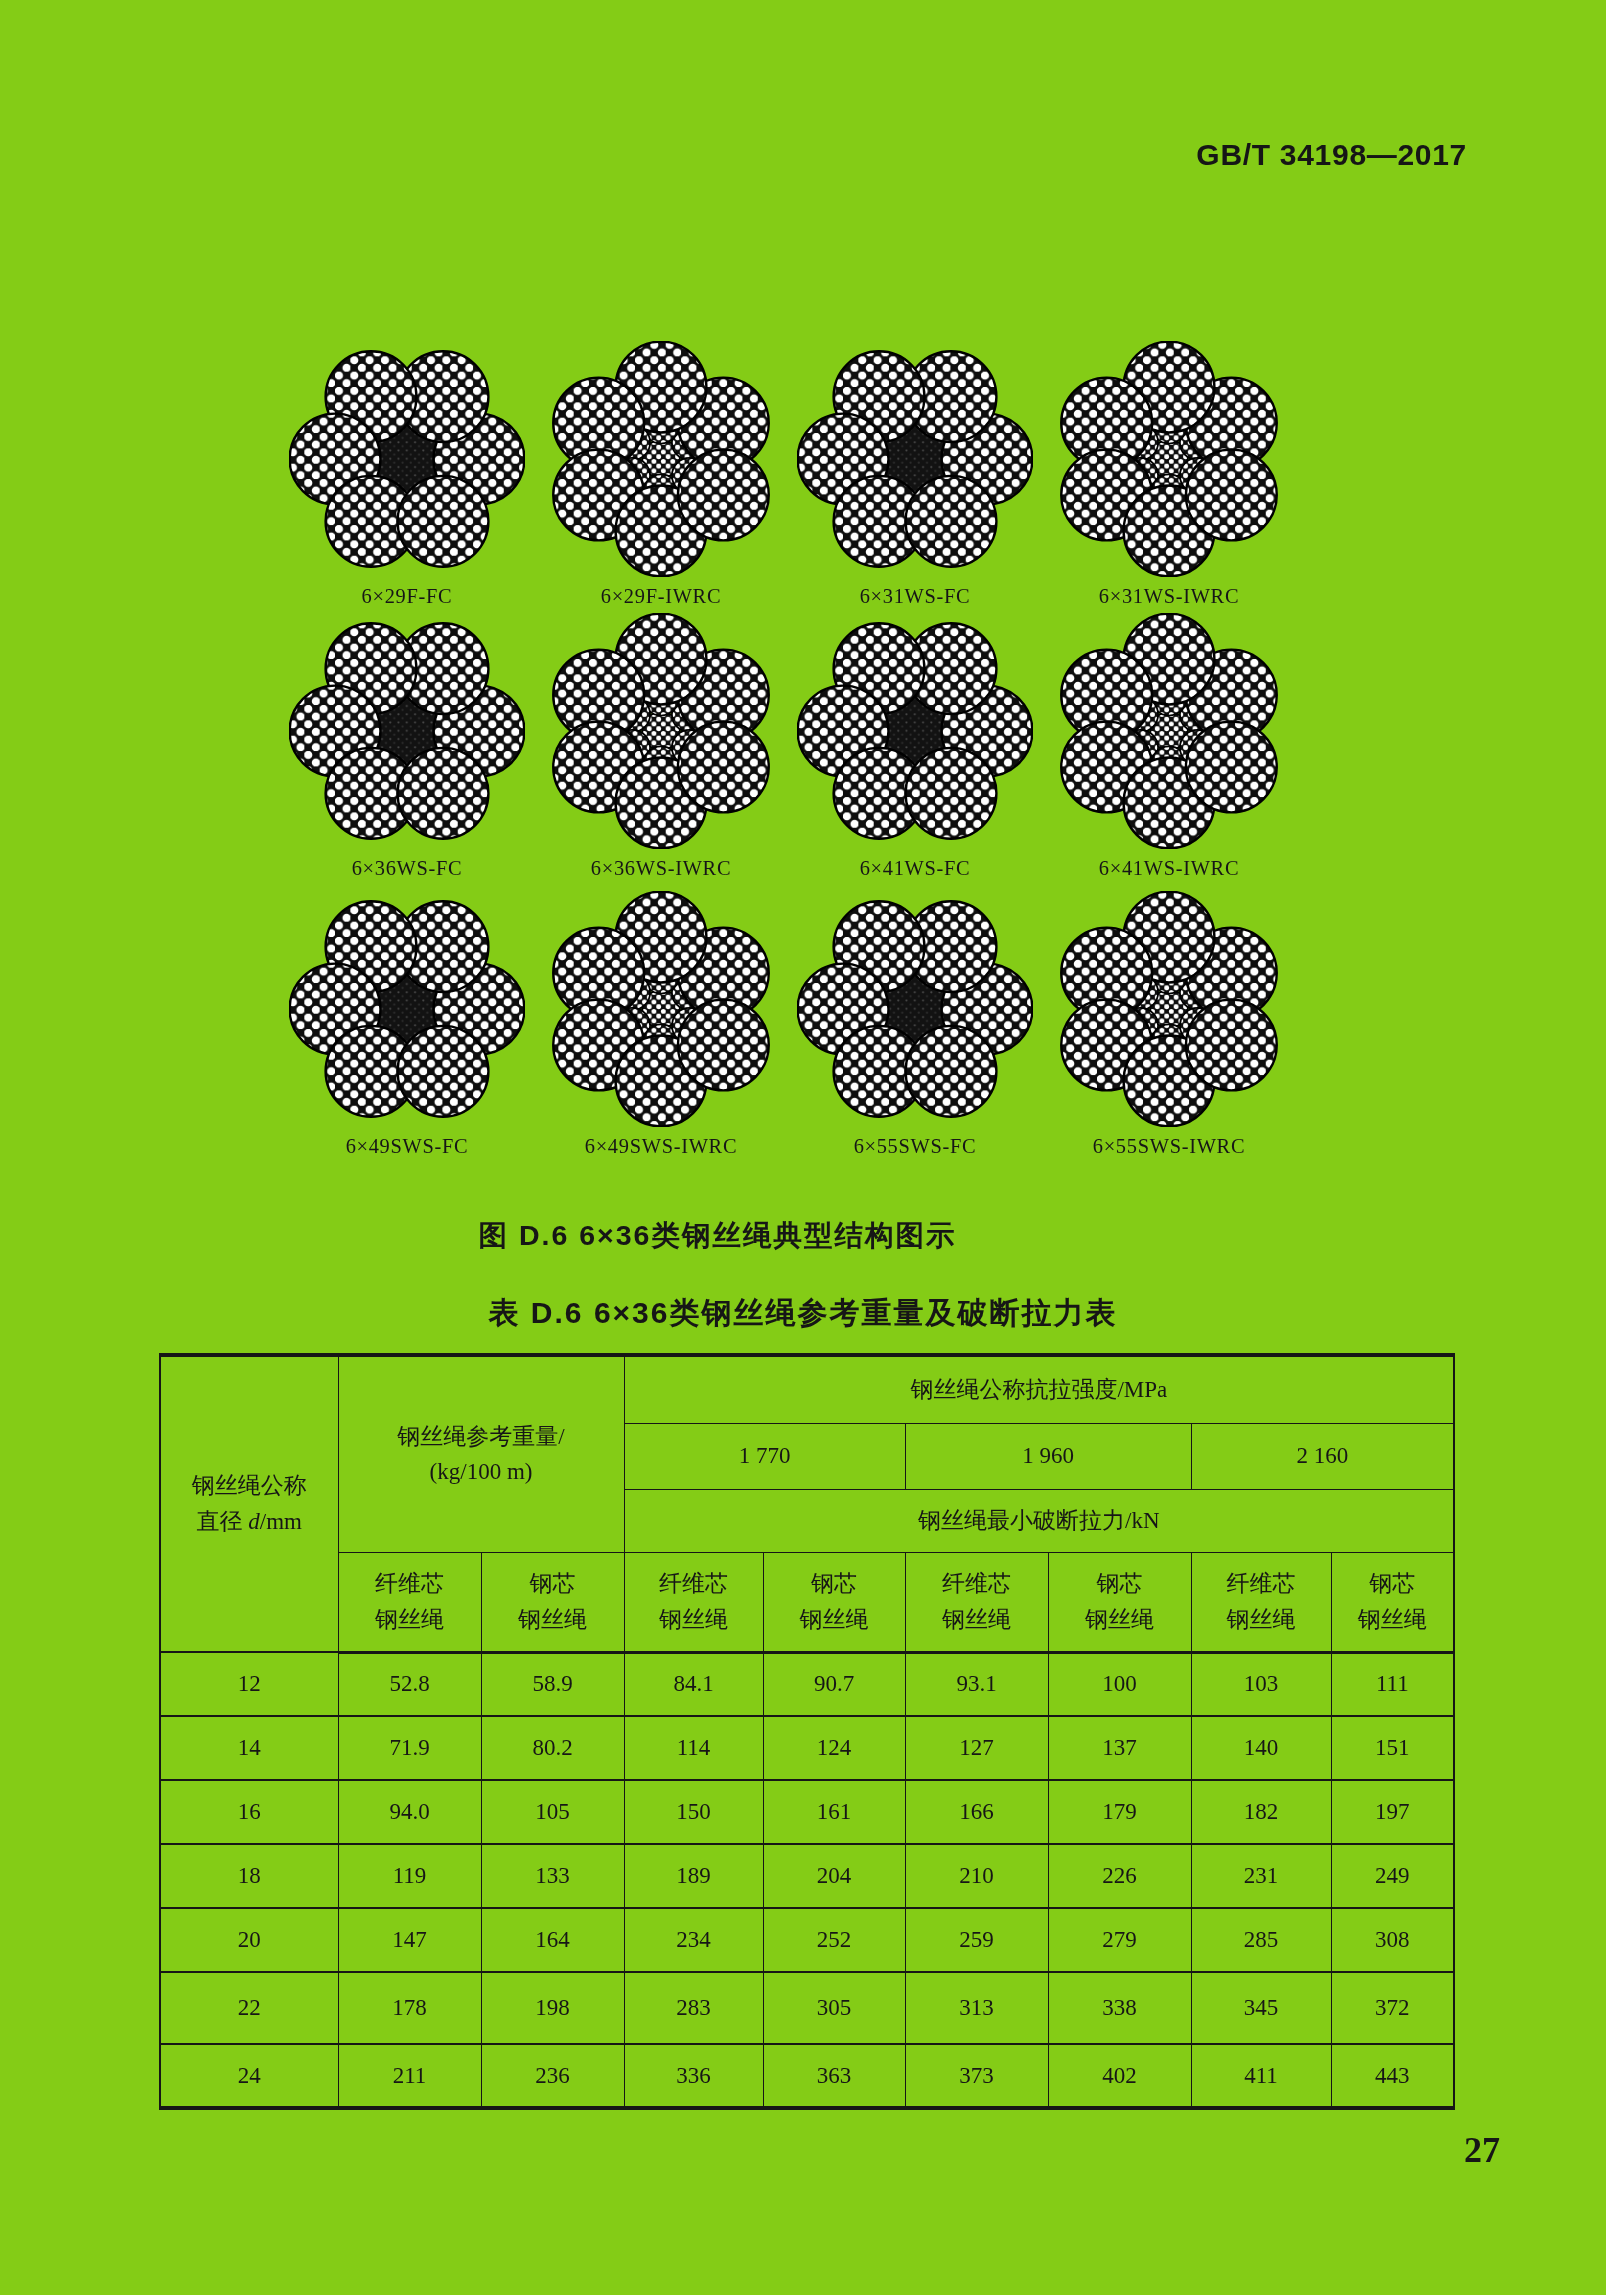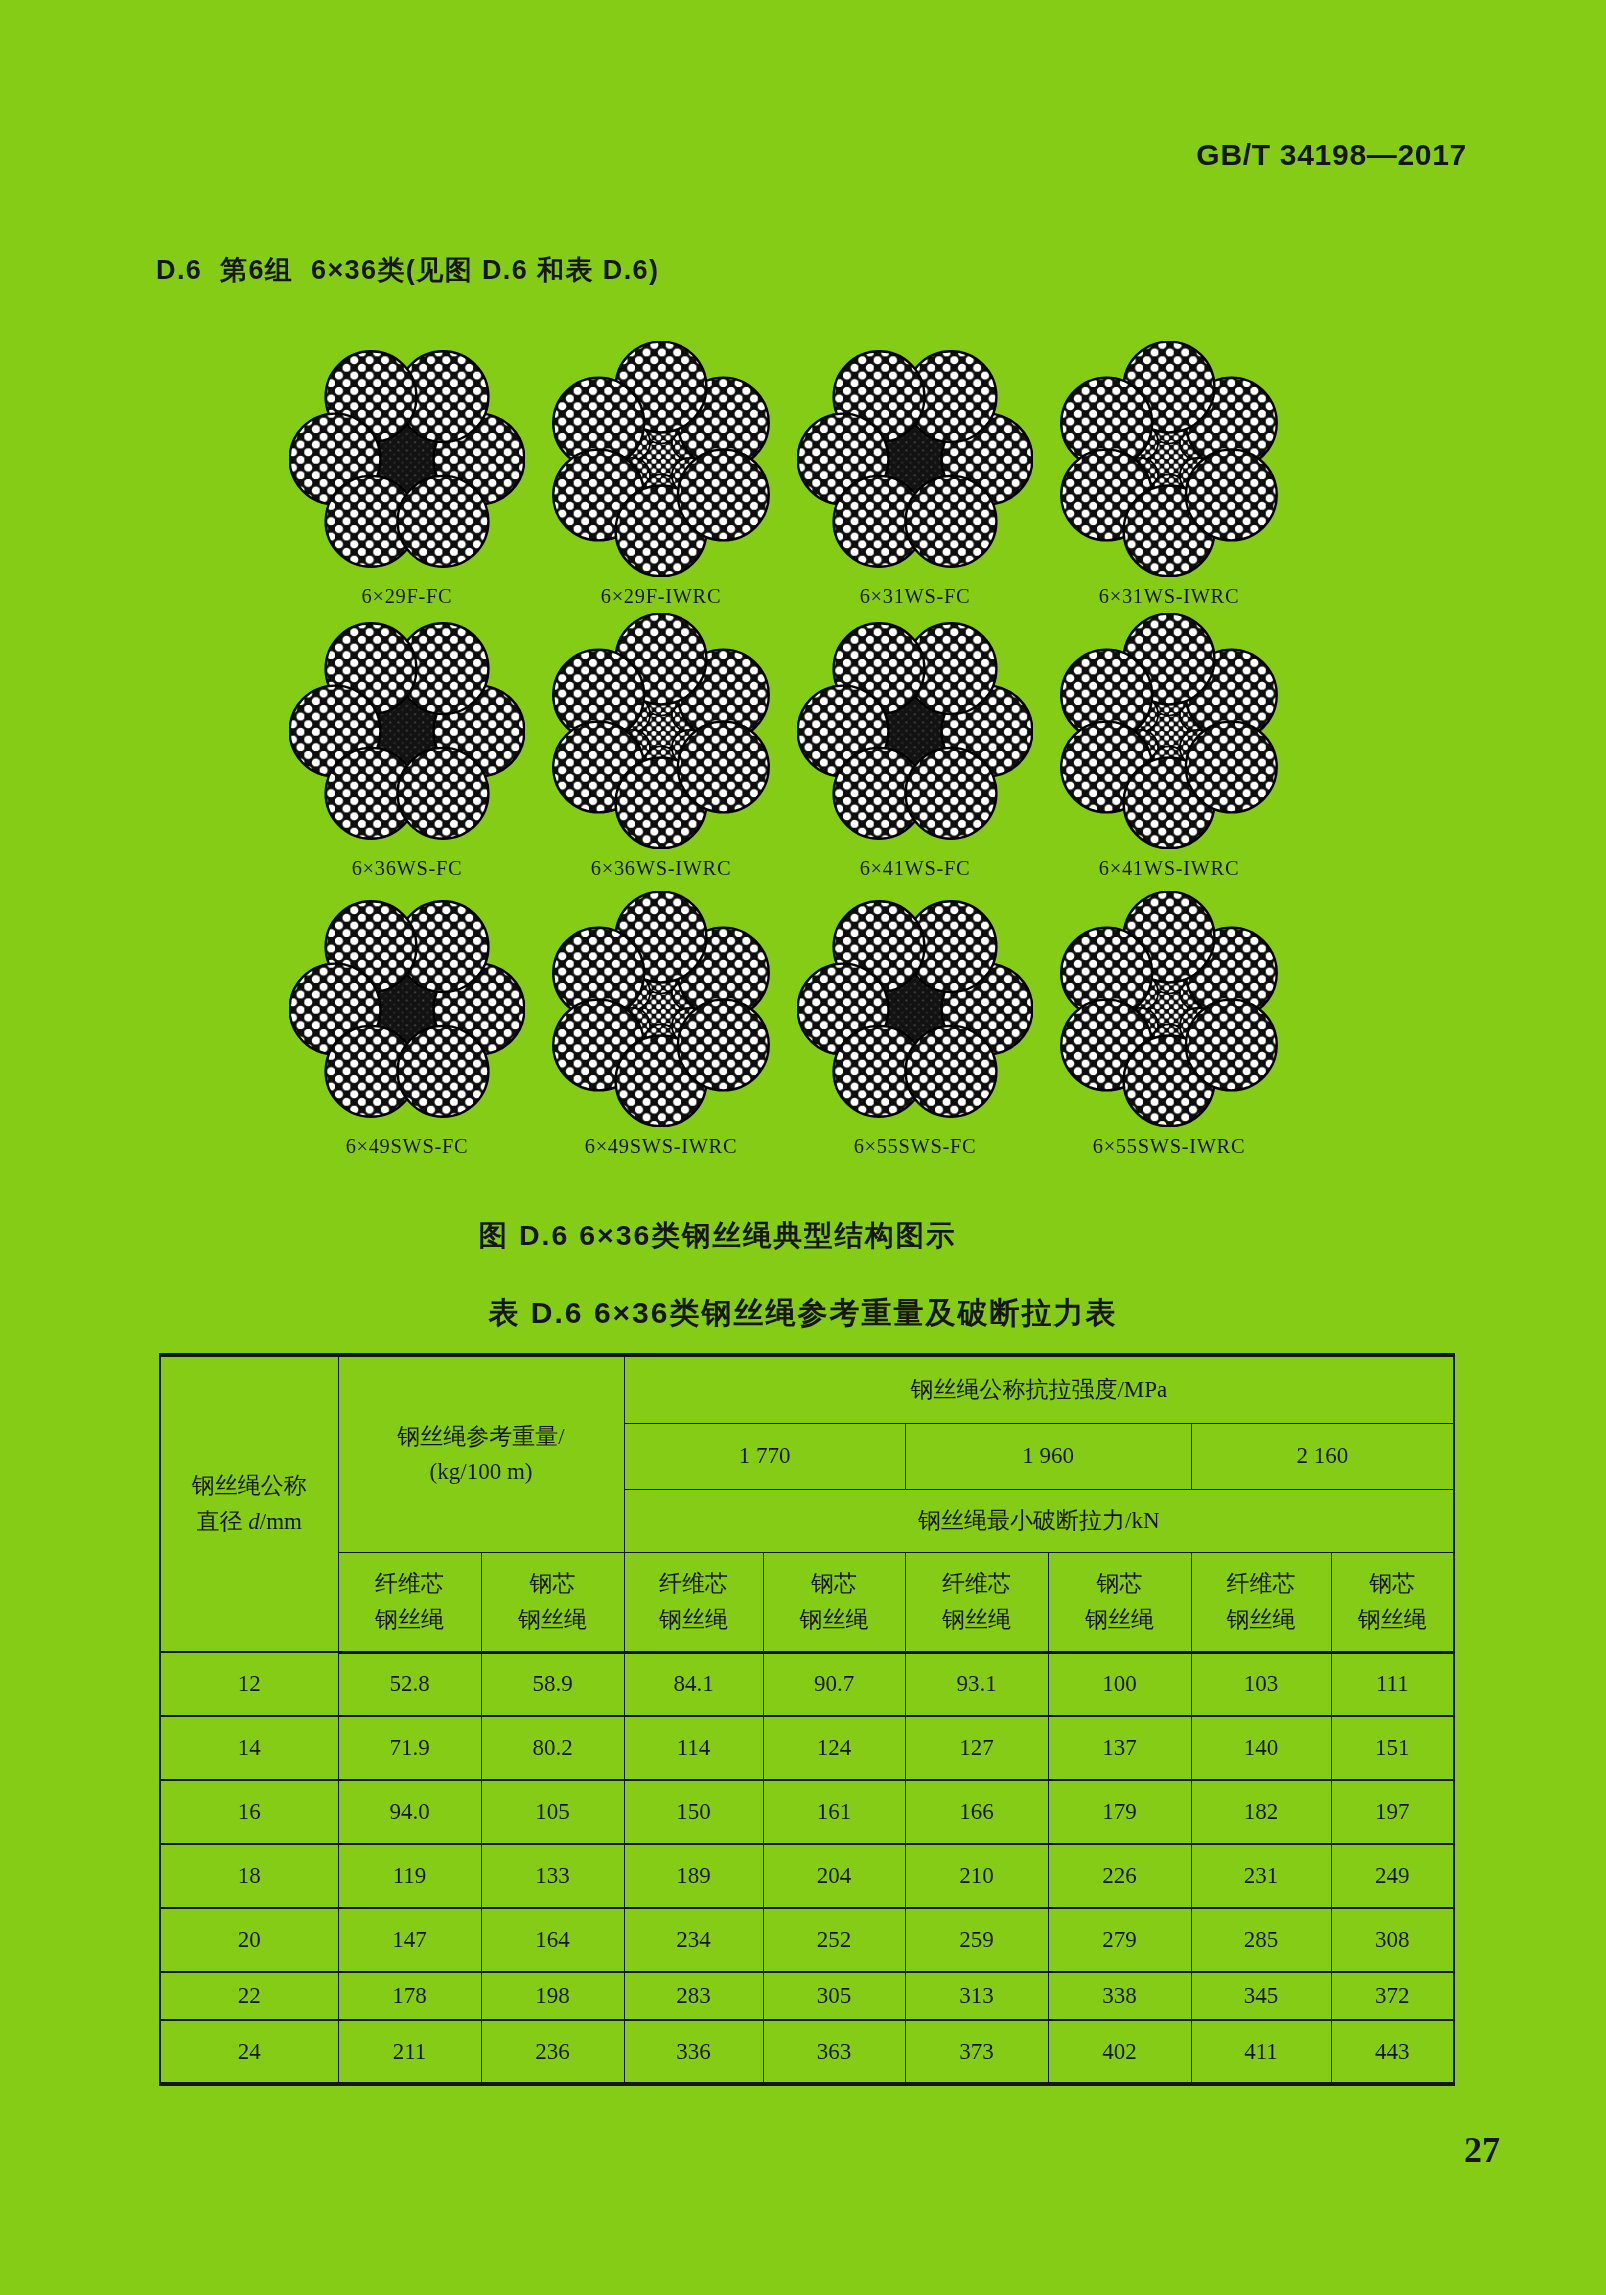--- a/index.html
+++ b/index.html
@@ -62,21 +62,20 @@
     font-family:"Liberation Serif","DejaVu Serif",serif;
   }
 </style>
 </head>
 <body>
 
 <div class="page">
 
   <div class="std-code">GB/T 34198—2017</div>
 
-  <div class="section-heading">D.6  第6组  6×36类(见图 D.6 和表 D.6)</div>
 
   <div class="diagram-area" id="diagram-area">
       <div class="rope-row" style="top: 341px;">
         <div class="rope-cell">
           <svg viewBox="0 0 200 200" class="rope-svg">
             <defs>
               <pattern id="dots0" patternUnits="userSpaceOnUse" width="13" height="13">
                 <rect width="13" height="13" fill="#0e0e0e"></rect>
                 <circle cx="3.3" cy="3.3" r="3.5" fill="#fff"></circle>
                 <circle cx="9.8" cy="9.8" r="3.5" fill="#fff"></circle>
@@ -566,21 +565,21 @@
           <td>20</td>
           <td>147</td>
           <td>164</td>
           <td>234</td>
           <td>252</td>
           <td>259</td>
           <td>279</td>
           <td>285</td>
           <td>308</td>
         </tr>
-        <tr style="height: 48px;">
+        <tr style="height: 72px;">
           <td>22</td>
           <td>178</td>
           <td>198</td>
           <td>283</td>
           <td>305</td>
           <td>313</td>
           <td>338</td>
           <td>345</td>
           <td>372</td>
         </tr>

